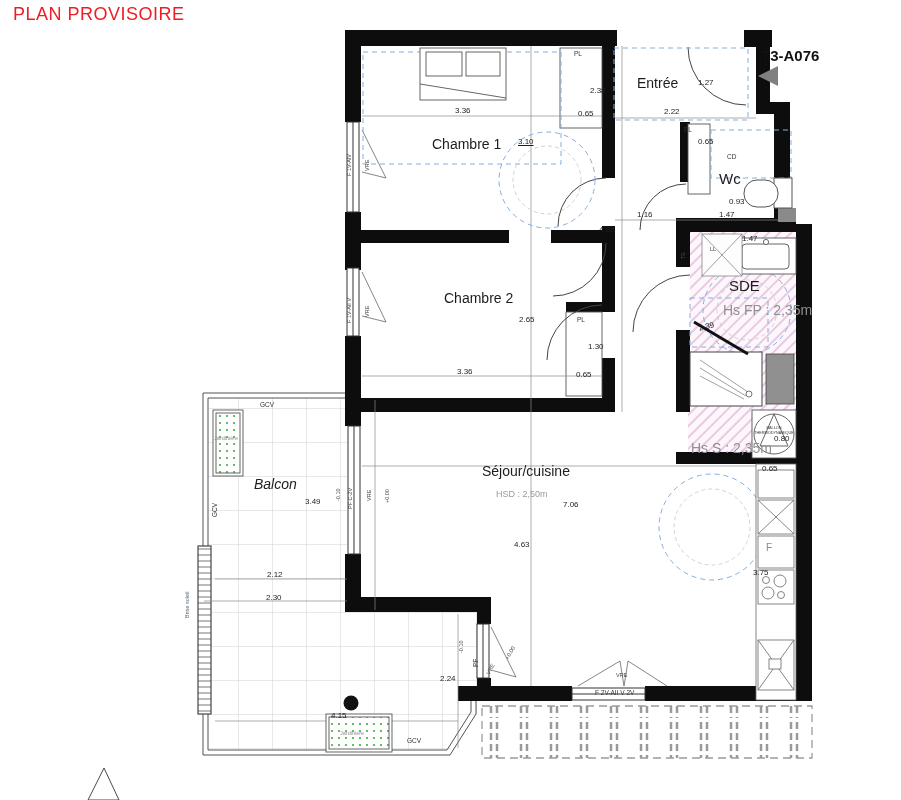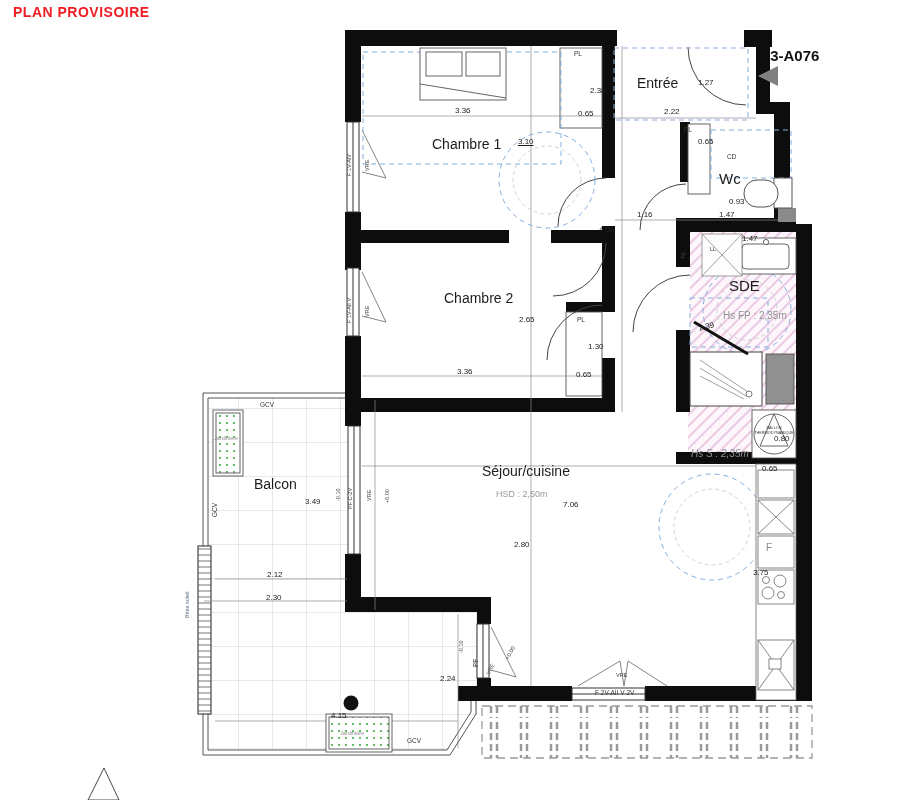--- a/index.html
+++ b/index.html
@@ -1,25 +1,25 @@
 <!DOCTYPE html>
 <html><head>
 <meta charset="utf-8">
 <style>
   html,body{margin:0;padding:0;background:#fff;}
   .plan{position:relative;width:901px;height:800px;background:#fff;overflow:hidden;
         font-family:"Liberation Sans", sans-serif;}
   .plan svg{position:absolute;left:0;top:0;}
   .lb{position:absolute;white-space:nowrap;color:#1a1a1a;line-height:1.05;}
-  .title{font-size:14px;font-weight:bold;color:#ee1d23;letter-spacing:.5px;}
+  .title{font-size:18px;font-weight:normal;color:#ee1d23;letter-spacing:.5px;}
   .unit{font-size:15px;font-weight:bold;color:#111;}
   .room{font-size:14px;color:#1c1c1c;}
   .room15{font-size:15px;color:#1c1c1c;}
   .sub{font-size:9px;color:#9a9a9a;}
-  .sub8{font-size:10px;color:#8f8f8f;margin-top:8px;}
+  .sub8{font-size:14px;color:#8f8f8f;}
   .d{font-size:8px;color:#1d1d1d;}
   .t{font-size:6.5px;color:#333;}
   .t5{font-size:5.5px;color:#444;}
   .fr{font-size:10px;color:#8a8a8a;}
   .ball{font-size:3.8px;color:#333;width:42px;text-align:center;}
   .grn{color:#8f8f8f;}
   .bs{color:#5a6b7a;}
   .r90{transform:rotate(-90deg);transform-origin:0 0;}
   .r65{transform:rotate(-62deg);transform-origin:0 0;}
   .r18{transform:rotate(-14deg);transform-origin:0 0;}
@@ -244,25 +244,25 @@
 
 <div class="lb title" style="left:13px;top:5px;">PLAN PROVISOIRE</div>
 <div class="lb unit" style="left:761px;top:48px;">T3-A076</div>
 
 <div class="lb room" style="left:637px;top:76px;">Entrée</div>
 <div class="lb room" style="left:432px;top:137px;text-align:center;">Chambre 1</div>
 <div class="lb room" style="left:444px;top:291px;">Chambre 2</div>
 <div class="lb room15" style="left:719px;top:171px;">Wc</div>
 <div class="lb room15" style="left:729px;top:278px;">SDE</div>
 <div class="lb room" style="left:482px;top:464px;">Séjour/cuisine</div>
-<div class="lb room" style="left:254px;top:477px;">Balcon</div>
+<div class="lb room" style="left:254px;top:477px;font-style:italic;">Balcon</div>
 
 <div class="lb sub" style="left:496px;top:490px;">HSD : 2,50m</div>
 <div class="lb sub8" style="left:723px;top:303px;">Hs FP : 2,35m</div>
-<div class="lb sub8" style="left:691px;top:441px;font-style:italic;">Hs S : 2,35m</div>
+<div class="lb sub8" style="left:691px;top:441px;">Hs S : 2,35m</div>
 
 <div class="lb d" style="left:455px;top:107px;">3.36</div>
 <div class="lb d" style="left:518px;top:138px;text-decoration:underline;">3.10</div>
 <div class="lb d" style="left:590px;top:87px;">2.38</div>
 <div class="lb d" style="left:578px;top:110px;">0.65</div>
 <div class="lb d" style="left:698px;top:79px;">1.27</div>
 <div class="lb d" style="left:664px;top:108px;">2.22</div>
 <div class="lb d" style="left:599px;top:186px;margin-top:40px;">4.88</div>
 <div class="lb d" style="left:637px;top:211px;">1.16</div>
 <div class="lb d" style="left:700px;top:198px;margin-left:29px;">0.93</div>
@@ -271,21 +271,21 @@
 <div class="lb d" style="left:742px;top:235px;">1.47</div>
 <div class="lb d r18" style="left:698px;top:325px;">2.39</div>
 <div class="lb d" style="left:774px;top:435px;">0.80</div>
 <div class="lb d" style="left:519px;top:316px;">2.65</div>
 <div class="lb d" style="left:457px;top:368px;">3.36</div>
 <div class="lb d" style="left:588px;top:343px;">1.30</div>
 <div class="lb d" style="left:576px;top:371px;">0.65</div>
 <div class="lb d" style="left:762px;top:465px;">0.65</div>
 <div class="lb d" style="left:753px;top:569px;">3.75</div>
 <div class="lb d" style="left:563px;top:457px;margin-top:44px;">7.06</div>
-<div class="lb d" style="left:514px;top:541px;">2.80</div>
+<div class="lb d" style="left:514px;top:541px;">4.63</div>
 <div class="lb d" style="left:305px;top:498px;">3.49</div>
 <div class="lb d" style="left:267px;top:571px;">2.12</div>
 <div class="lb d" style="left:266px;top:594px;">2.30</div>
 <div class="lb d" style="left:331px;top:712px;text-align:center;">4.15</div>
 <div class="lb d" style="left:440px;top:675px;">2.24</div>
 
 <div class="lb t" style="left:574px;top:51px;">PL</div>
 <div class="lb t" style="left:577px;top:317px;">PL</div>
 <div class="lb t" style="left:684px;top:127px;">PL</div>
 <div class="lb t" style="left:727px;top:154px;">CD</div>

